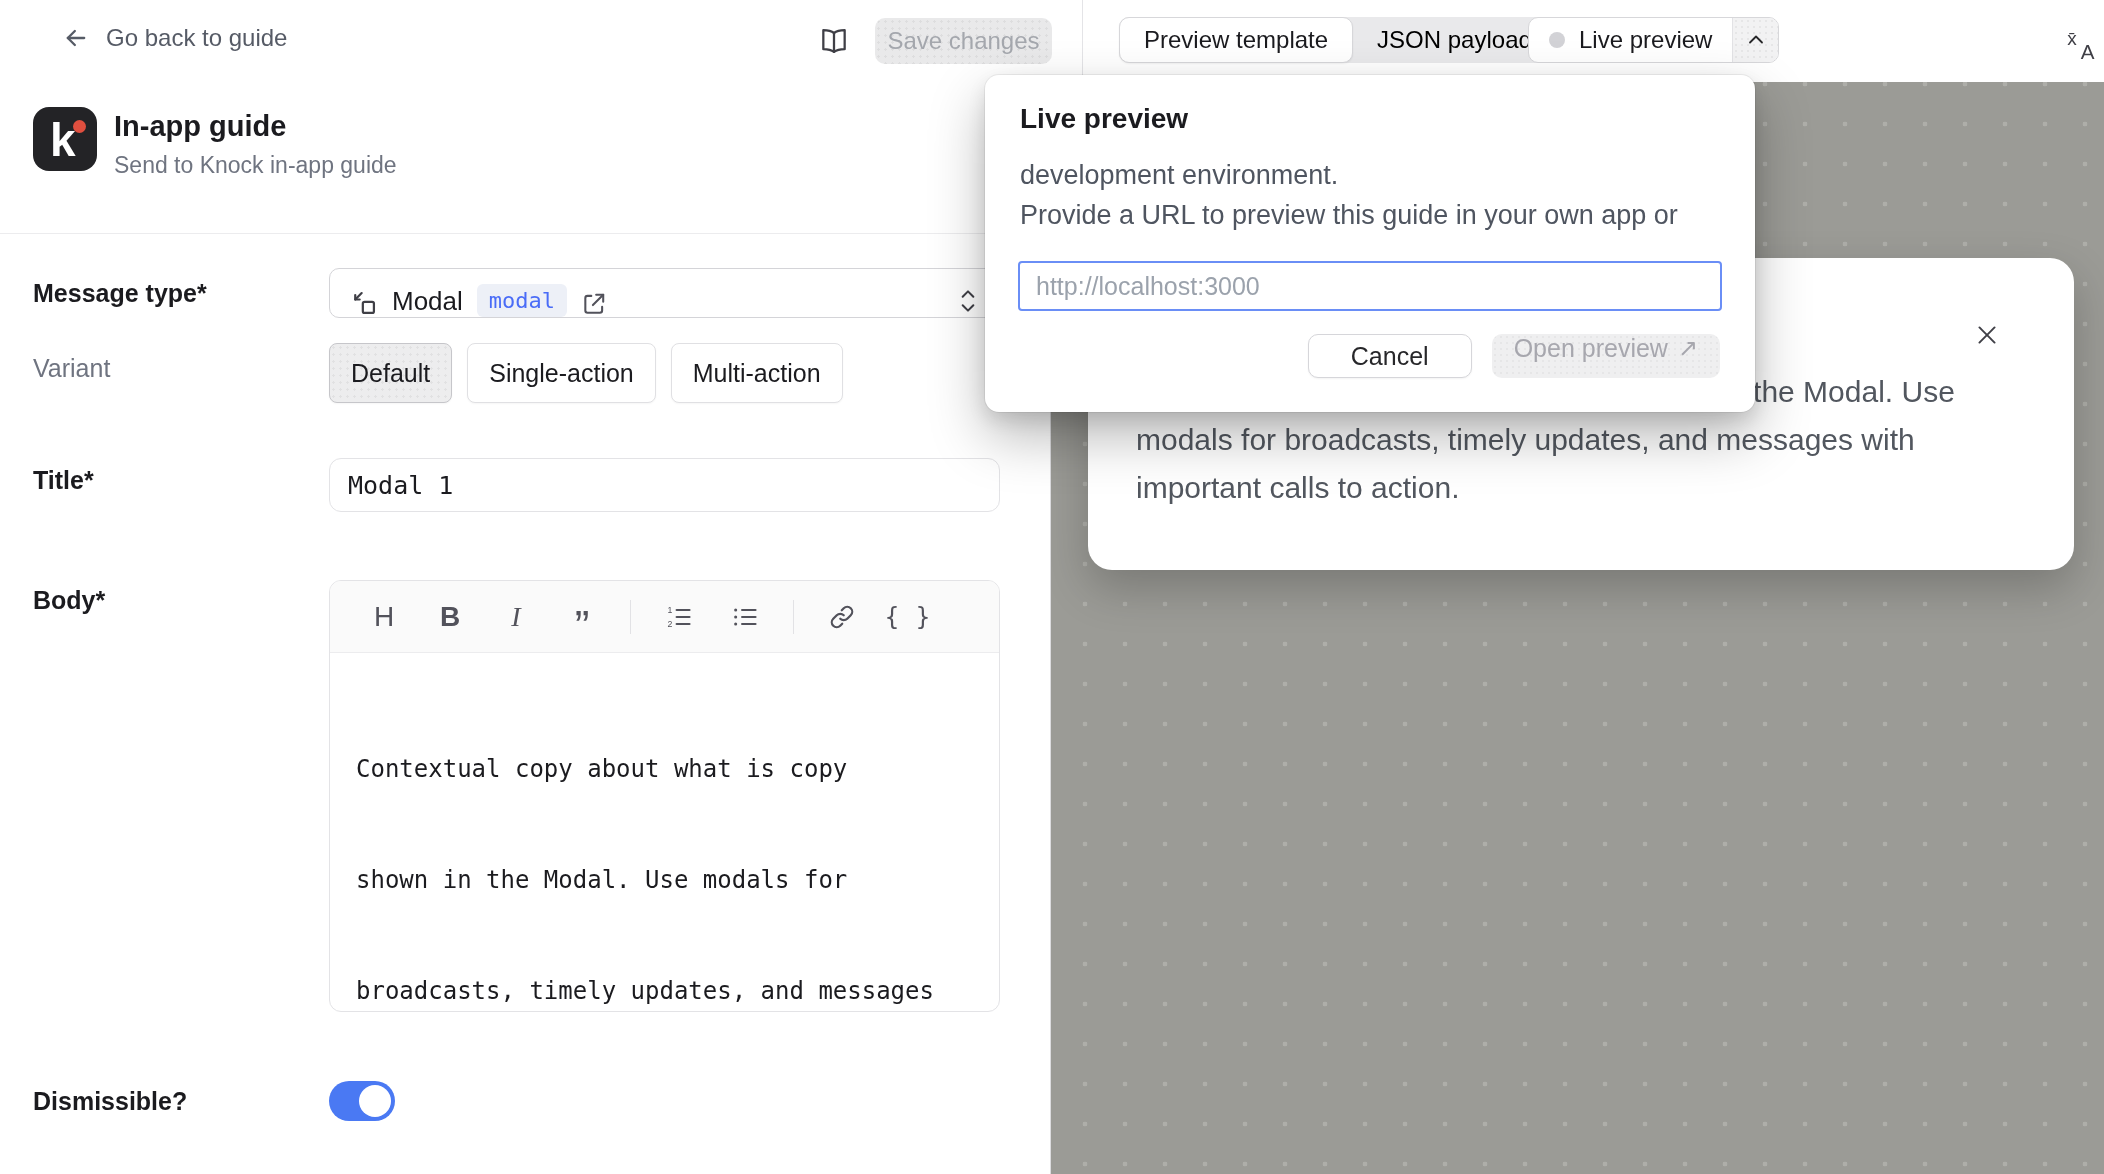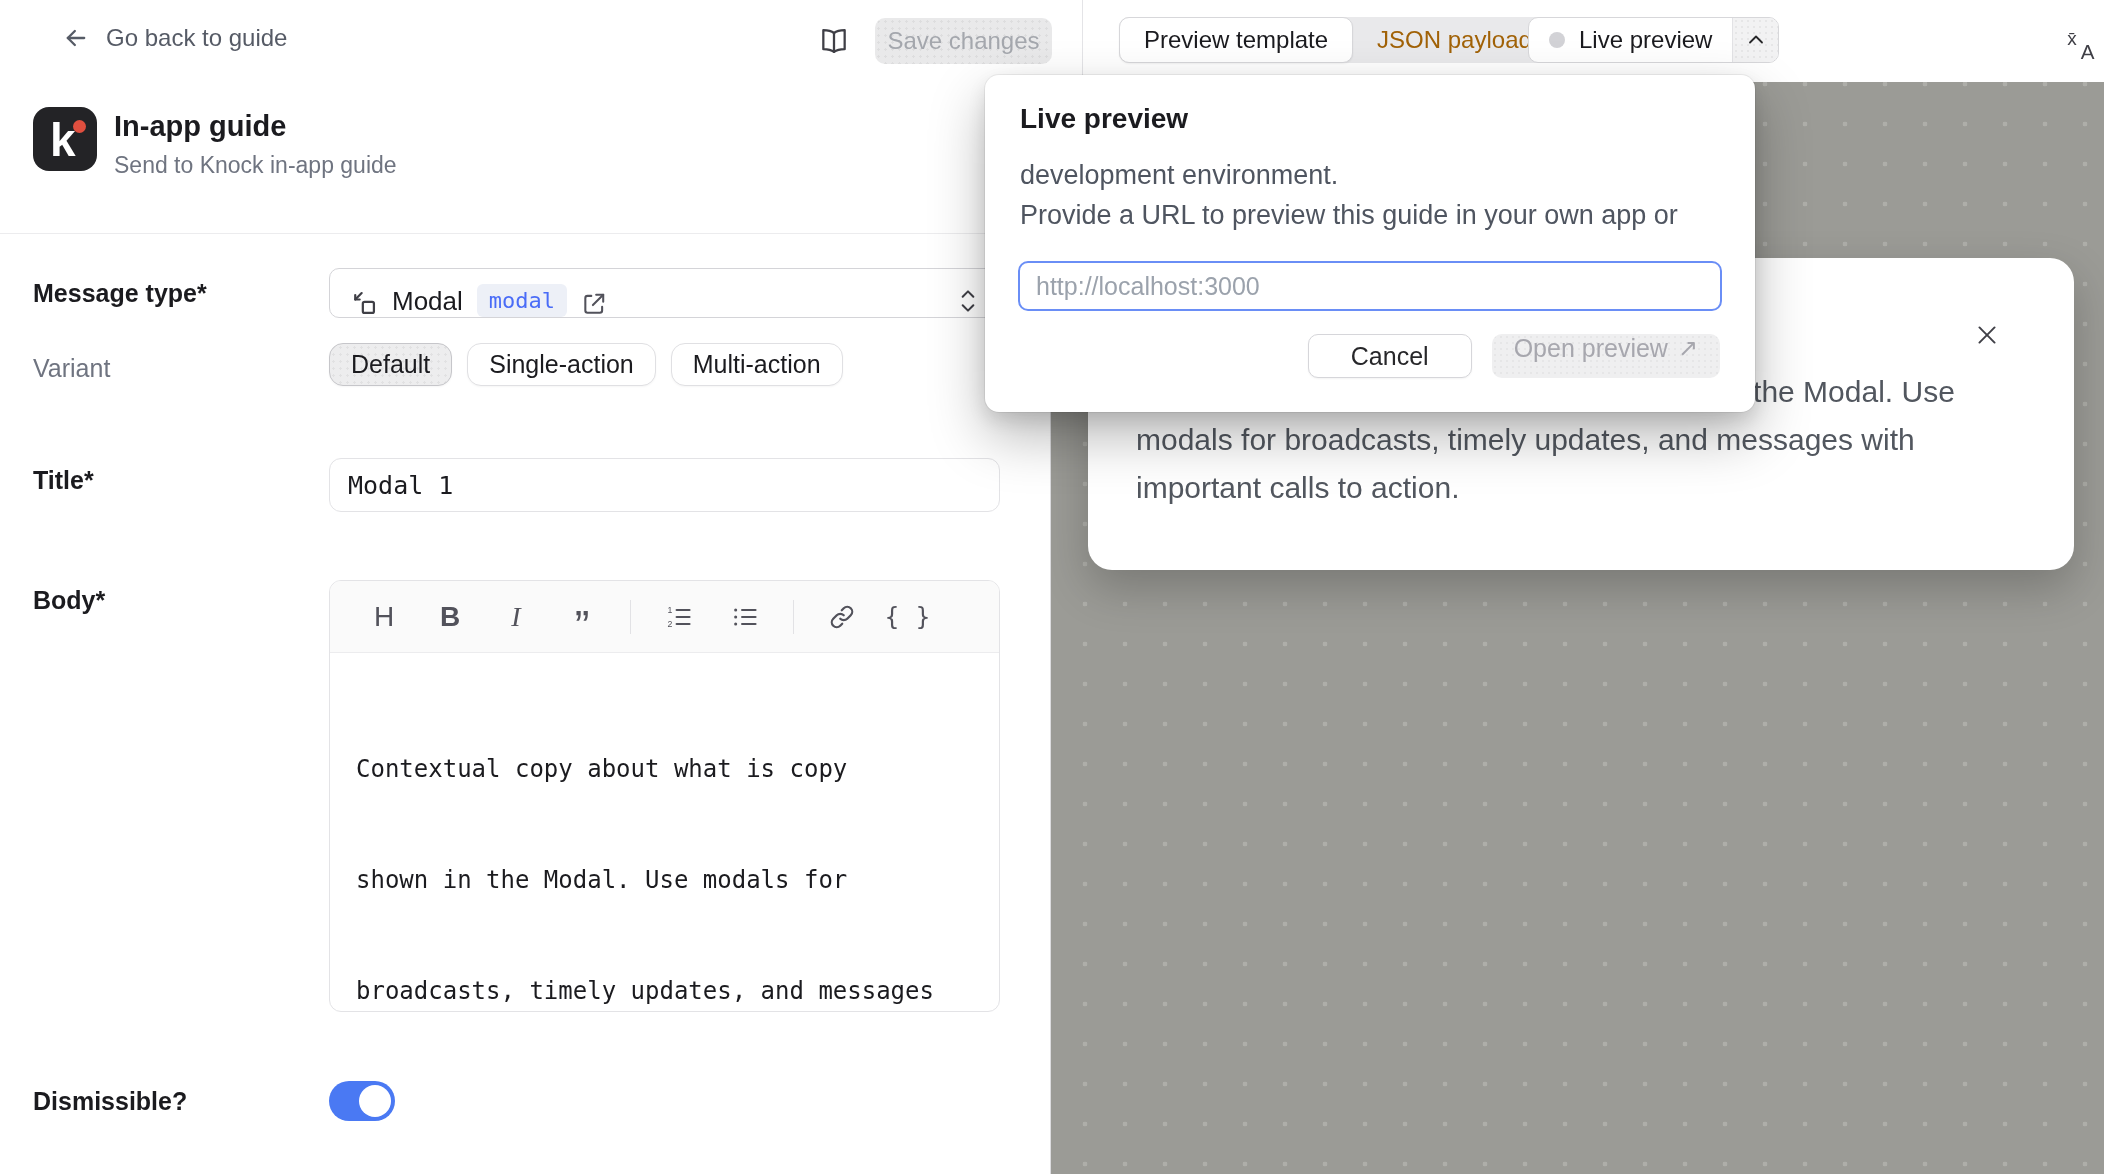--- a/index.html
+++ b/index.html
@@ -10,21 +10,21 @@
   .header { position:absolute; left:0; top:0; width:2104px; height:82px; background:#fff; z-index:2;margin-left:32px; }
   .back-link { position:absolute; left:30px; top:24px; display:flex; align-items:center; gap:16px; color:#565b66; font-size:24px; cursor:pointer; }
   .book-icon { position:absolute; left:786px; top:25px; }
   .btn { display:inline-flex; align-items:center; justify-content:center; border-radius:10px; font-size:24px; }
   .save-btn { position:absolute; left:843px; top:18px; width:177px; height:46px; background:#e9e9ea; color:#a4a7ad; font-weight:500; border:none;
     background-image:radial-gradient(rgba(0,0,0,0.05) 1.3px, transparent 1.4px); background-size:7px 7px; }
   .header-divider { position:absolute; left:1050px; top:0; width:1px; height:82px; background:#e4e4e7; }
   .seg-group { position:absolute; left:1087px; top:17px; height:46px; display:flex; background:#e9e9eb; border-radius:10px; }
   .seg { height:46px; padding:12px 24px; display:flex; align-items:center; font-size:24px; border-radius:10px; }
   .seg.active { background:#fff; border:1px solid #d7d7da; color:#1b1b1f; font-weight:500; box-shadow:0 1px 2px rgba(0,0,0,0.06); }
-  .seg.inactive { color:#a16207; font-weight:500; }
+  .seg.inactive { color:#000000; font-weight:500; }
   .live-btn { position:absolute; left:1496px; top:17px; height:46px; display:flex; align-items:stretch; background:#fff; border:1px solid #d7d7da; border-radius:10px; overflow:hidden; }
   .live-main { display:flex; align-items:center; gap:14px; padding:0 20px; font-size:24px; font-weight:500; color:#1b1b1f; }
   .live-dot { width:16px; height:16px; border-radius:50%; background:#d2d2d6; }
   .live-caret { width:46px; display:flex; align-items:center; justify-content:center; border-left:1px solid #e2e2e5; background:#f2f2f3;
     background-image:radial-gradient(rgba(0,0,0,0.05) 1.2px, transparent 1.3px); background-size:6px 6px; }
   .xlate-icon { position:absolute; left:2032px; top:24px; }
 
   
   .left-panel { position:absolute; left:0; top:82px; width:1050px; height:1092px; background:#fff; }
   .app-logo { position:absolute; left:33px; top:25px; width:64px; height:64px; background:#232326; border-radius:16px; color:#fff; }
@@ -37,21 +37,21 @@
   .field-label { position:absolute; left:33px; font-size:25px; font-weight:600; color:#1b1b1f; }
   .field-label.muted { font-weight:400; color:#6f7480; }
 
   .type-select { position:absolute; left:329px; top:186px; width:671px; height:50px; border:1px solid #d4d4d8; border-radius:10px; display:flex; align-items:flex-end; padding:0 20px; background:#fff; cursor:pointer; }
   .type-select .value { font-size:26px; font-weight:500; color:#1b1b1f; margin-left:14px; }
   .type-badge { margin-left:14px; background:#edf0f7; color:#4a6cf7; font-family:"DejaVu Sans Mono", monospace; font-size:22px; padding:4px 12px; border-radius:6px; }
   .type-select .ext { margin-left:14px; display:flex; }
   .type-select .chevrons { margin-left:auto; display:flex; }
 
   .variant-row { position:absolute; left:329px; top:261px; display:flex; gap:15px; }
-  .variant-btn { height:43px; padding:0 21px; font-size:25px; font-weight:500; color:#1b1b1f; background:#fff; border:1px solid #e0e0e3; border-radius:14px; box-shadow:0 1px 2px rgba(0,0,0,0.04); }
+  .variant-btn { height:60px; padding:0 21px; font-size:25px; font-weight:500; color:#1b1b1f; background:#fff; border:1px solid #e0e0e3; border-radius:8px; box-shadow:0 1px 2px rgba(0,0,0,0.04); }
   .variant-btn.selected { background:#ededee; border:1px solid #c6c6ca;
     background-image:radial-gradient(rgba(0,0,0,0.05) 1.3px, transparent 1.4px); background-size:7px 7px; }
 
   .title-input { position:absolute; left:329px; top:376px; width:671px; height:54px; border:1px solid #e3e3e6; border-radius:12px; font-family:"DejaVu Sans Mono", monospace; font-size:25px; color:#1b1b1f; padding:0 18px; background:#fff; }
 
   .editor { position:absolute; left:329px; top:498px; width:671px; height:432px; border:1px solid #e3e3e6; border-radius:12px; background:#fff; overflow:hidden; }
   .editor-toolbar { height:72px; background:#fafafa; border-bottom:1px solid #ececee; display:flex; align-items:center; padding:0 28px; gap:14px; color:#52525b; }
   .tb-btn { width:52px; height:46px; display:flex; align-items:center; justify-content:center; border-radius:8px; color:#52525b; }
   .tb-btn.g-h { font-size:28px; font-weight:500; }
   .tb-btn.g-b { font-size:28px; font-weight:700; }
@@ -69,21 +69,21 @@
     background-image:radial-gradient(circle, #aeaea9 2.3px, transparent 2.6px); background-size:40px 40px; background-position:14px 22px; }
   .preview-card { position:absolute; left:37px; top:176px; width:986px; height:312px; background:#fff; border-radius:24px; box-shadow:0 18px 45px rgba(0,0,0,0.22); }
   .card-close { position:absolute; right:70px; top:60px; width:34px; height:34px; display:flex; align-items:center; justify-content:center; cursor:pointer; }
   .card-body { position:absolute; left:48px; top:110px; font-size:30px; line-height:48px; color:#52575f; }
 
   
   .popover { position:absolute; left:985px; top:75px; width:770px; height:337px; background:#fff; border-radius:14px; z-index:30;
     box-shadow:0 0 0 1px rgba(0,0,0,0.06), 0 24px 55px rgba(0,0,0,0.28), 0 8px 18px rgba(0,0,0,0.10); }
   .pop-title { position:absolute; left:35px; top:28px; font-size:28px; font-weight:600; color:#1b1b1f; }
   .pop-desc { position:absolute; left:35px; top:80px; font-size:27px; line-height:40px; color:#4f5560; }
-  .pop-input { position:absolute; left:33px; top:186px; width:704px; height:50px; border:2px solid #6a8ef6; border-radius:10px; font-size:25px; color:#1b1b1f; padding:0 16px; outline:none; }
+  .pop-input { position:absolute; left:33px; top:186px; width:704px; height:50px; border:2px solid #6a8ef6; border-radius:4px; font-size:25px; color:#1b1b1f; padding:0 16px; outline:none; }
   .pop-input::placeholder { color:#9ba2ac; }
   .pop-actions { position:absolute; right:35px; top:259px; display:flex; gap:20px; }
   .cancel-btn { height:44px; padding:0 42px; background:#fff; border:1px solid #d6d6da; border-radius:10px; font-size:25px; font-weight:500; color:#27272a; box-shadow:0 1px 2px rgba(0,0,0,0.05); }
   .open-btn { height:44px; padding:0 22px; background:#efeff0; border:none; border-radius:10px; font-size:25px; font-weight:500; color:#a7a7ae; display:flex; gap:10px;
     background-image:radial-gradient(rgba(0,0,0,0.04) 1.2px, transparent 1.3px); background-size:6px 6px; }
   .open-arrow { font-size:24px; }
 </style>
 </head>
 <body>
 

